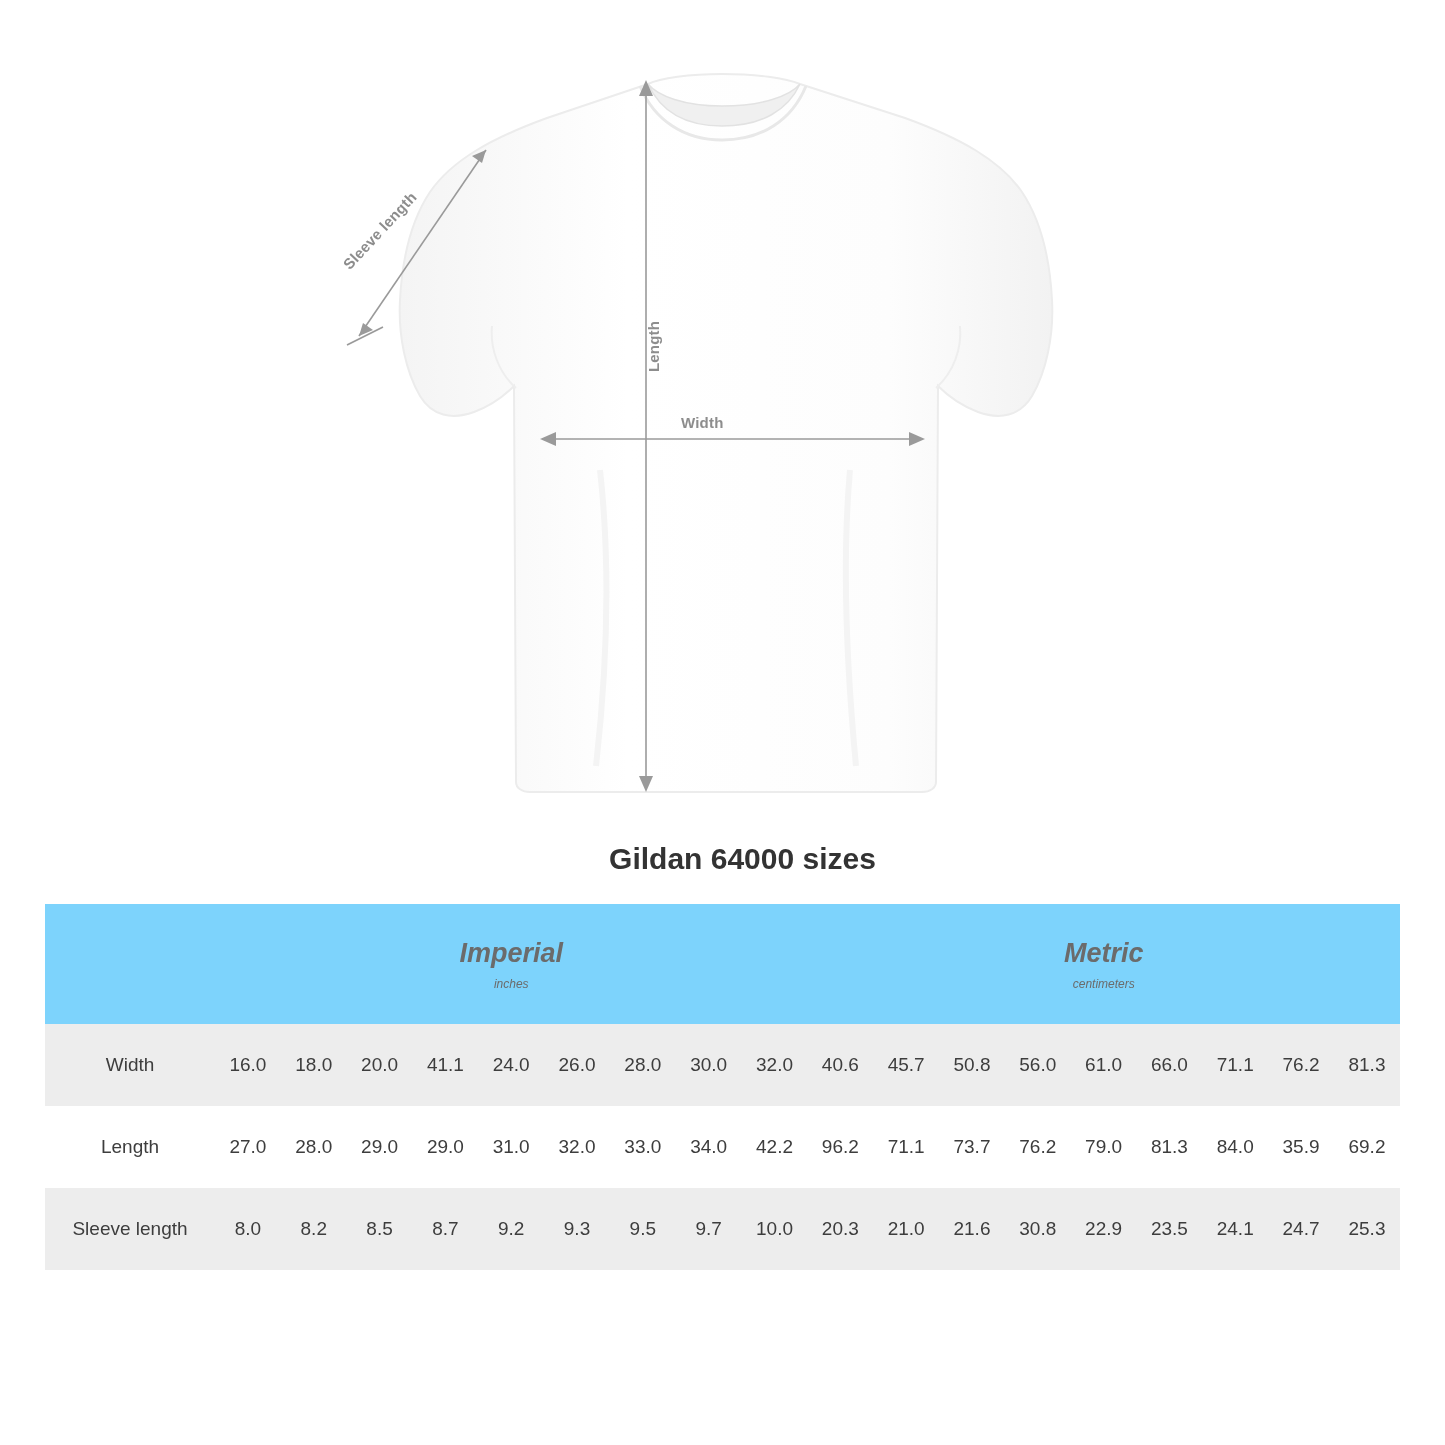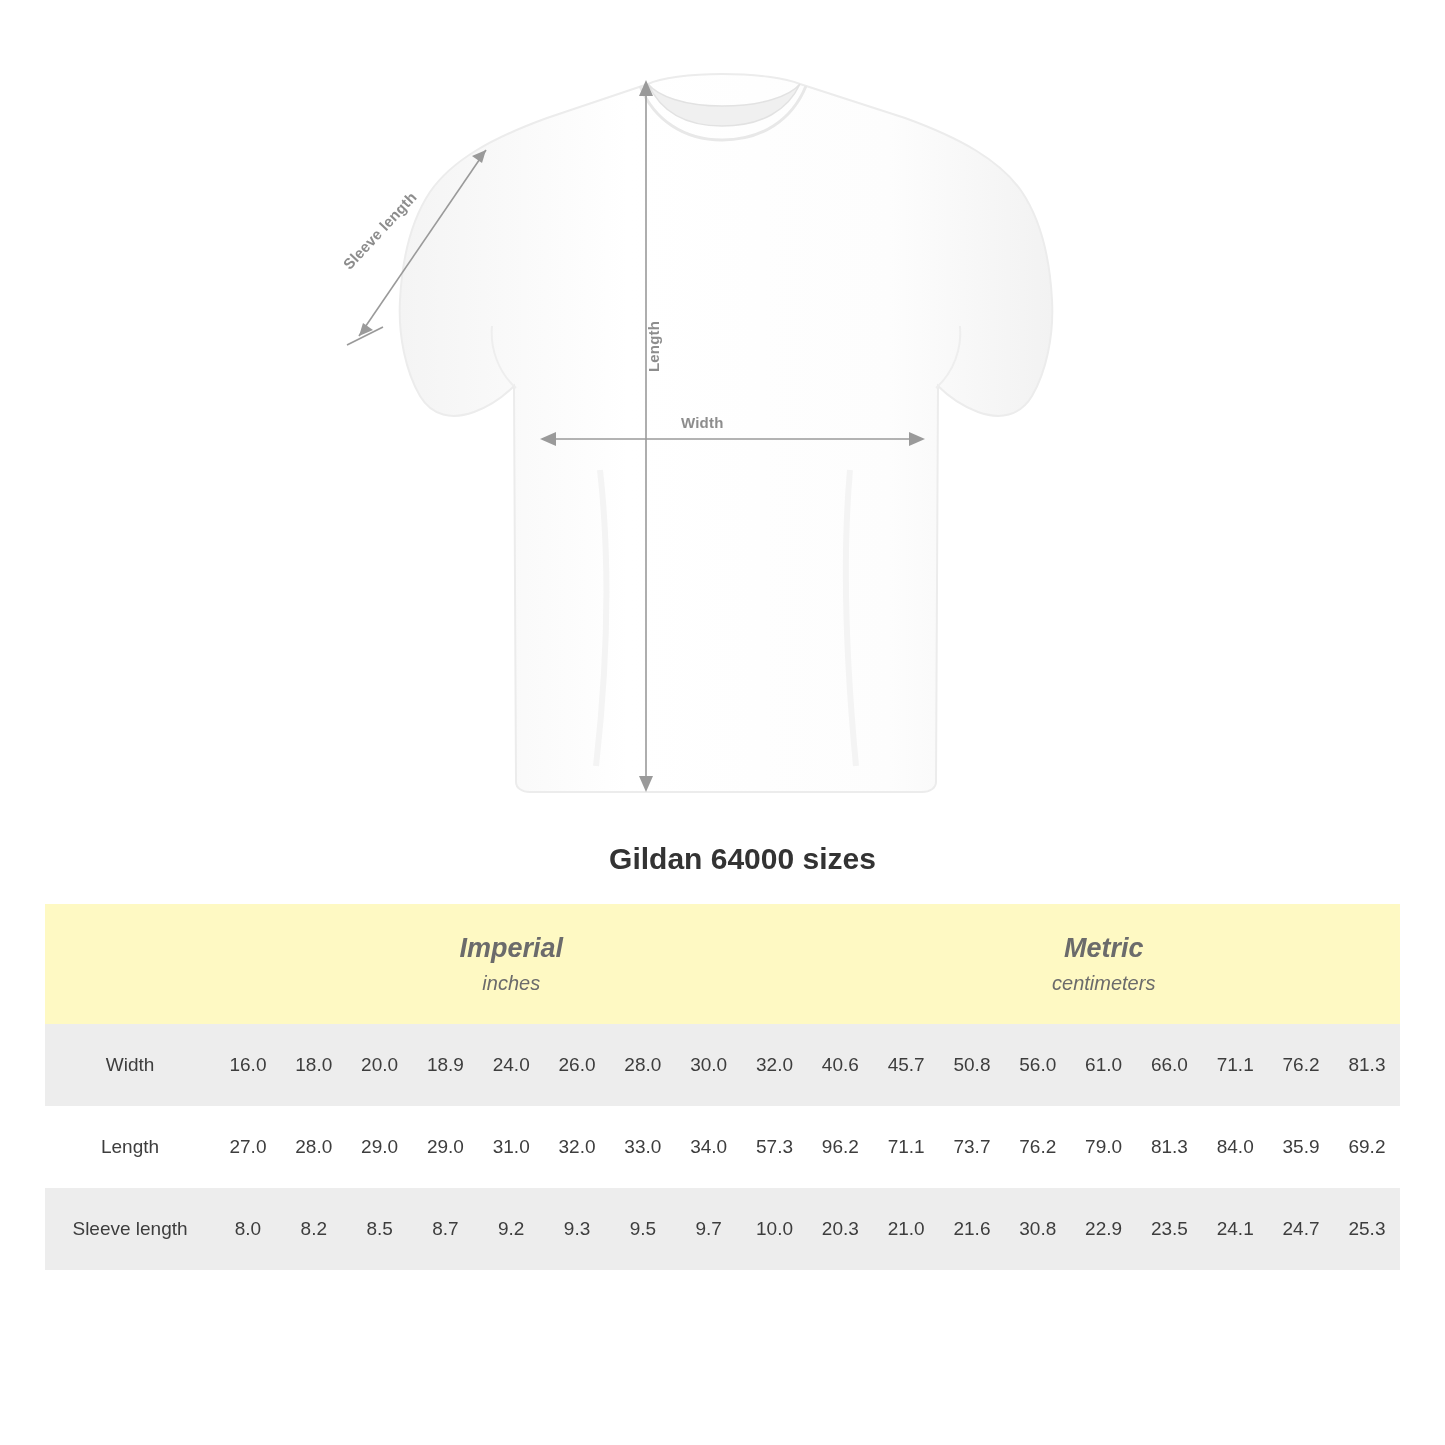--- a/index.html
+++ b/index.html
@@ -84,31 +84,31 @@
     border-collapse: collapse;
     width: 1355px;
     table-layout: fixed;
   }
   table.size-table td, table.size-table th {
     text-align: center;
     vertical-align: middle;
     font-weight: normal;
   }
   .unit-head td {
-    background: #fef9c3;
+    background: #7dd3fc;
     height: 118px;
   }
   .unit-name {
     font-size: 27px;
     font-style: italic;
     font-weight: bold;
     color: #6b6b6b;
   }
   .unit-sub {
-    font-size: 20px;
+    font-size: 12px;
     font-style: italic;
     color: #6b6b6b;
     margin-top: 8px;
   }
   .head-row td {
     height: 86px;
     font-size: 19px;
     font-weight: bold;
     color: #3d3d3d;
     background: #ffffff;
@@ -228,21 +228,21 @@
             <div class="unit-sub">centimeters</div>
           </td>
         </tr>
 
 
         <tr class="data-row shade">
           <td class="rowlabel">Width</td>
           <td class="cell">16.0</td>
           <td class="cell">18.0</td>
           <td class="cell">20.0</td>
-          <td class="cell">18.9</td>
+          <td class="cell">41.1</td>
           <td class="cell">24.0</td>
           <td class="cell">26.0</td>
           <td class="cell">28.0</td>
           <td class="cell">30.0</td>
           <td class="cell">32.0</td>
           <td class="cell">40.6</td>
           <td class="cell">45.7</td>
           <td class="cell">50.8</td>
           <td class="cell">56.0</td>
           <td class="cell">61.0</td>
@@ -255,21 +255,21 @@
         <tr class="data-row plain">
           <td class="rowlabel">Length</td>
           <td class="cell">27.0</td>
           <td class="cell">28.0</td>
           <td class="cell">29.0</td>
           <td class="cell">29.0</td>
           <td class="cell">31.0</td>
           <td class="cell">32.0</td>
           <td class="cell">33.0</td>
           <td class="cell">34.0</td>
-          <td class="cell">57.3</td>
+          <td class="cell">42.2</td>
           <td class="cell">96.2</td>
           <td class="cell">71.1</td>
           <td class="cell">73.7</td>
           <td class="cell">76.2</td>
           <td class="cell">79.0</td>
           <td class="cell">81.3</td>
           <td class="cell">84.0</td>
           <td class="cell">35.9</td>
           <td class="cell">69.2</td>
         </tr>

